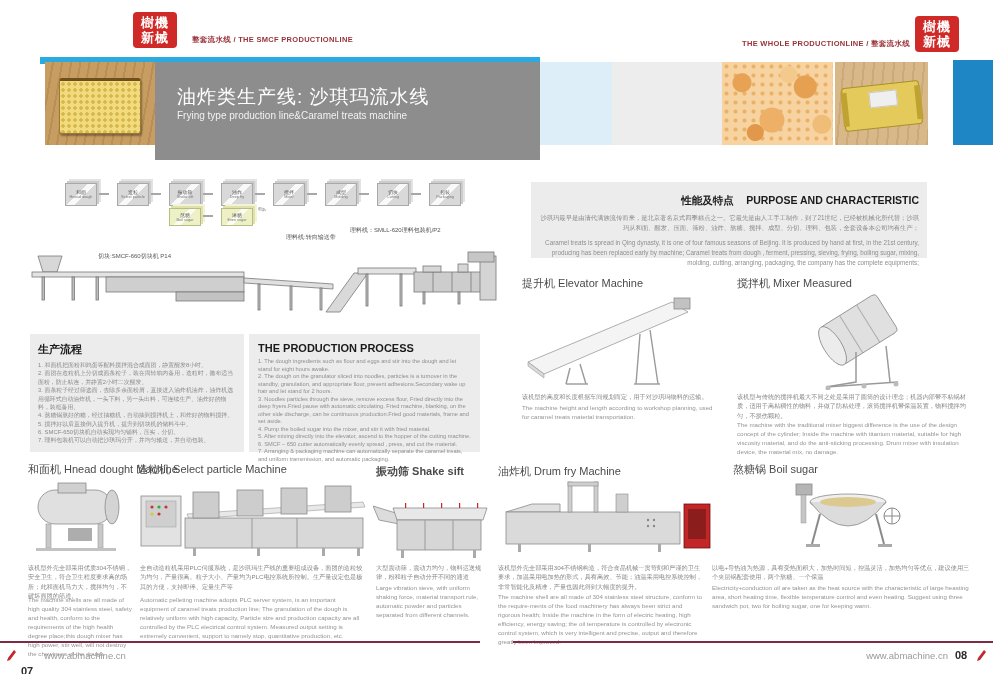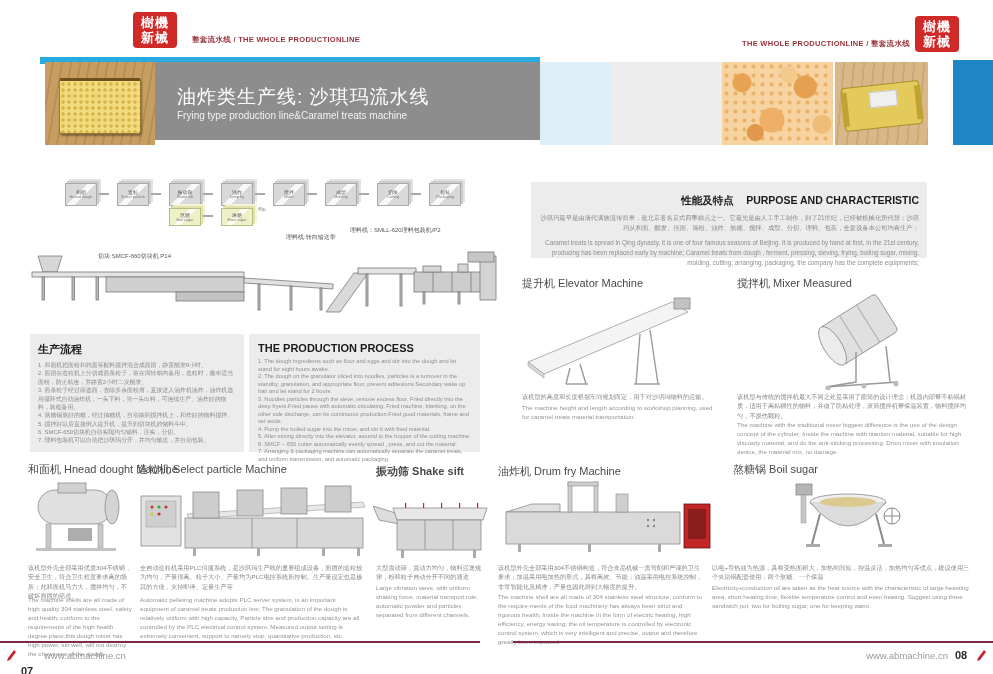--- a/index.html
+++ b/index.html
@@ -64,35 +64,35 @@
 </style>
 </head>
 <body>
 
 <div id="root">
 
   <div class="abs seal" style="left:133px;top:12px;width:44px;height:36px;">
     <span>樹機</span>
     <span>新械</span>
   </div>
-  <div class="abs stripTxt" style="left:192px;top:35px;">整套流水线 / THE WHOLE PRODUCTIONLINE</div>
+  <div class="abs stripTxt" style="left:192px;top:35px;">整套流水线 / THE SMCF PRODUCTIONLINE</div>
 
   <div class="abs seal" style="left:915px;top:16px;width:44px;height:36px;">
     <span>樹機</span>
     <span>新械</span>
   </div>
   <div class="abs stripTxt" style="left:700px;top:39px;width:210px;text-align:right;">THE WHOLE PRODUCTIONLINE / 整套流水线</div>
 
   <div class="abs cyanBar" style="left:40px;top:57px;width:500px;height:7px;"></div>
 
   <div class="abs photoWoodA" style="left:45px;top:62px;width:110px;height:83px;">
     <div class="treat"></div>
   </div>
 
-  <div class="abs bannerGray" style="left:155px;top:62px;width:385px;height:78px;">
+  <div class="abs bannerGray" style="left:155px;top:62px;width:385px;height:98px;">
     <div class="abs bannerTitleZh" style="left:22px;top:22px;">油炸类生产线: 沙琪玛流水线</div>
     <div class="abs bannerTitleEn" style="left:22px;top:48px;">Frying type production line&amp;Caramel treats machine</div>
   </div>
 
   <div class="abs paleBlue" style="left:540px;top:62px;width:72px;height:83px;"></div>
   <div class="abs paleGray" style="left:612px;top:62px;width:110px;height:83px;"></div>
   <div class="abs photoCloseup" style="left:722px;top:62px;width:111px;height:83px;"></div>
   <div class="abs photoWoodB" style="left:835px;top:62px;width:93px;height:83px;">
     <div class="pack">
       <div class="crimp" style="left:-2px;"></div>

